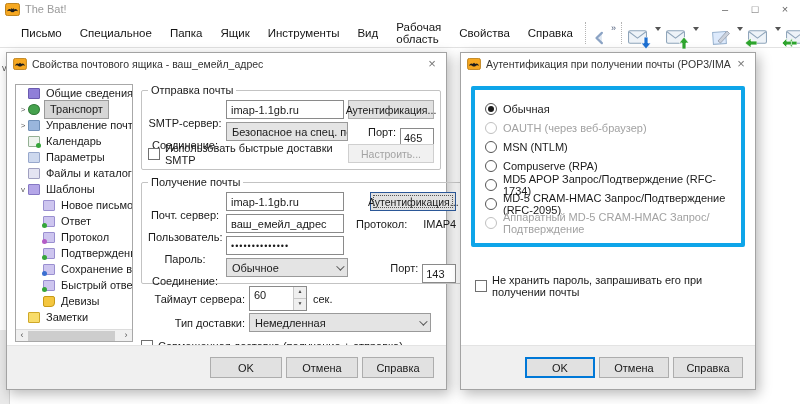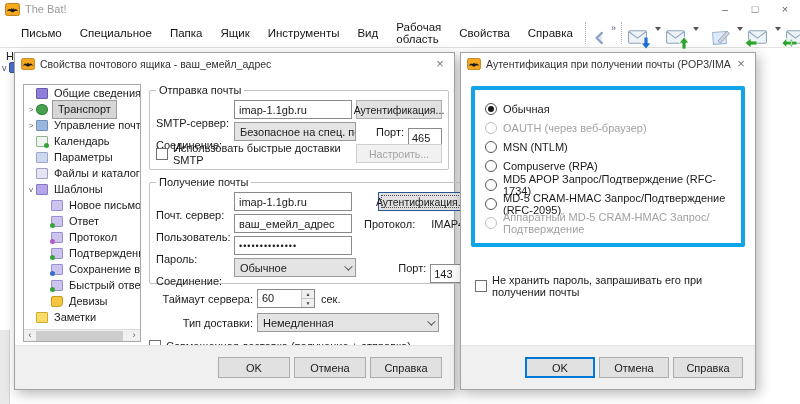--- a/index.html
+++ b/index.html
@@ -73,37 +73,37 @@
   .tree-hscroll { position:absolute; left:0; right:0; bottom:0; height:12px; background:#f0f0f0; display:flex; align-items:center; border-top:1px solid #dcdcdc; }
   .sb-arrow { width:12px; text-align:center; color:#555; font-size:9px; line-height:11px; flex:none; }
   .sb-thumb { width:75%; height:10px; background:#cdcdcd; }
   .sb-track { flex:1; }
   
   .form { position:absolute; left:134px; top:0; width:300px; }
   fieldset { border:1px solid #c3c3c3; border-radius:2px; padding:1px 6px 6px; }
   .fs1 { margin-top:10px; } .fs2 { margin-top:6px; }
   legend { font-size:11px; padding:0 3px; color:#1a1a1a; }
   .frow { display:flex; align-items:center; margin-top:3px; height:19px; }
-  .lbl { width:74px; text-align:left; margin-right:4px; flex:none;margin-top:26px; }
+  .lbl { width:74px; text-align:center; margin-right:4px; flex:none;margin-top:26px; }
   .txt { width:118px; height:19px; background:#fff; border:1px solid #8a8a8a; padding:0 4px; display:flex; align-items:center; overflow:hidden; white-space:nowrap; }
   .pwd { letter-spacing:1px; font-size:9px; }
   .sel { height:19px; background:#e4e4e4; border:1px solid #9a9a9a; padding:0 5px 0 5px; display:flex; align-items:center; overflow:hidden; white-space:nowrap; }
   .sel .chev { margin-left:auto; width:6px; height:6px; border-right:1.4px solid #555; border-bottom:1.4px solid #555; transform:rotate(45deg) translateY(-2px); flex:none; }
   .w120 { width:122px; } .w182 { width:182px; }
   .btn-sm { width:86px; height:19px; margin-left:auto; background:#e1e1e1; border:1px solid #adadad; font-size:10.5px;
             display:flex; align-items:center; justify-content:center; flex:none; }
   .btn-sm.disabled { background:#f1f1f1; border-color:#cfcfcf; color:#a3a3a3; }
   .btn-sm.focused { border-color:#2b5797; outline:1px dotted #555; outline-offset:-4px; }
   .plbl { margin-left:auto; margin-right:4px; }
   .ptxt { width:34px; height:19px; background:#fff; border:1px solid #8a8a8a; padding:0 3px; display:flex; align-items:center; flex:none;margin-top:12px; }
   .cb { width:12px; height:12px; background:#fff; border:1px solid #707070; margin-right:5px; flex:none; }
   .proto-l { margin-left:12px; } .proto-v { margin-left:16px; }
   .lbl2 { width:104px; text-align:right; margin-right:4px; flex:none; }
   .frow2 { display:flex; align-items:center; margin-top:5px; height:19px; }
-  .spin { width:58px; height:19px; border:1px solid #8a8a8a; background:#fff; display:flex; }
+  .spin { width:58px; height:25px; border:1px solid #8a8a8a; background:#fff; display:flex; }
   .spin-val { flex:1; padding:2px 0 0 4px; }
   .spin-btns { width:13px; border-left:1px solid #c8c8c8; display:flex; flex-direction:column; }
   .spin-btns span { flex:1; font-size:5px; color:#444; text-align:center; line-height:8px; background:#efefef; }
   .spin-btns span:first-child { border-bottom:1px solid #c8c8c8; }
   .unit { margin-left:6px; }
   .cbrow { display:flex; align-items:center; margin-top:8px; }
   
   .optbox { margin:12px 10px 0; border:4px solid #0ea5e9; border-radius:2px; padding:9px 10px 11px; }
   .opt { display:flex; align-items:center; height:19px; }
   .radio { width:12px; height:12px; border:1px solid #555; border-radius:50%; margin-right:6px; flex:none; background:#fff; position:relative; }
@@ -226,21 +226,21 @@
 
 </div>
 
 <div class="bg-col-header">Наз</div>
 <div class="bg-folder-row">
   <span class="bg-exp">v</span>
   <span class="bg-folder"></span>
 </div>
 <div class="bg-edge"></div>
 
-<div class="dialog" style="left:14px; top:52px; width:441px; height:338px;">
+<div class="dialog" style="left:6px; top:52px; width:441px; height:338px;">
   <div class="dlg-title">
     <svg class="app-ico" viewBox="0 0 16 14">
         <rect x="0.5" y="0.5" width="15" height="13" rx="2" fill="#f6a821" stroke="#b87a10"></rect>
         <path d="M2 9 Q4 5 6.5 7 L7 5.5 L8 6.8 L9 5.5 L9.5 7 Q12 5 14 9 Q11.5 7.8 9.8 9.2 Q9 10.4 8 9.6 Q7 10.4 6.2 9.2 Q4.5 7.8 2 9 Z" fill="#1c1c1c"></path>
       </svg>
     <span class="dlg-title-text">Свойства почтового ящика - ваш_емейл_адрес</span>
     <span class="dlg-close">×</span>
   </div>
 
   <div class="dlg-body">

